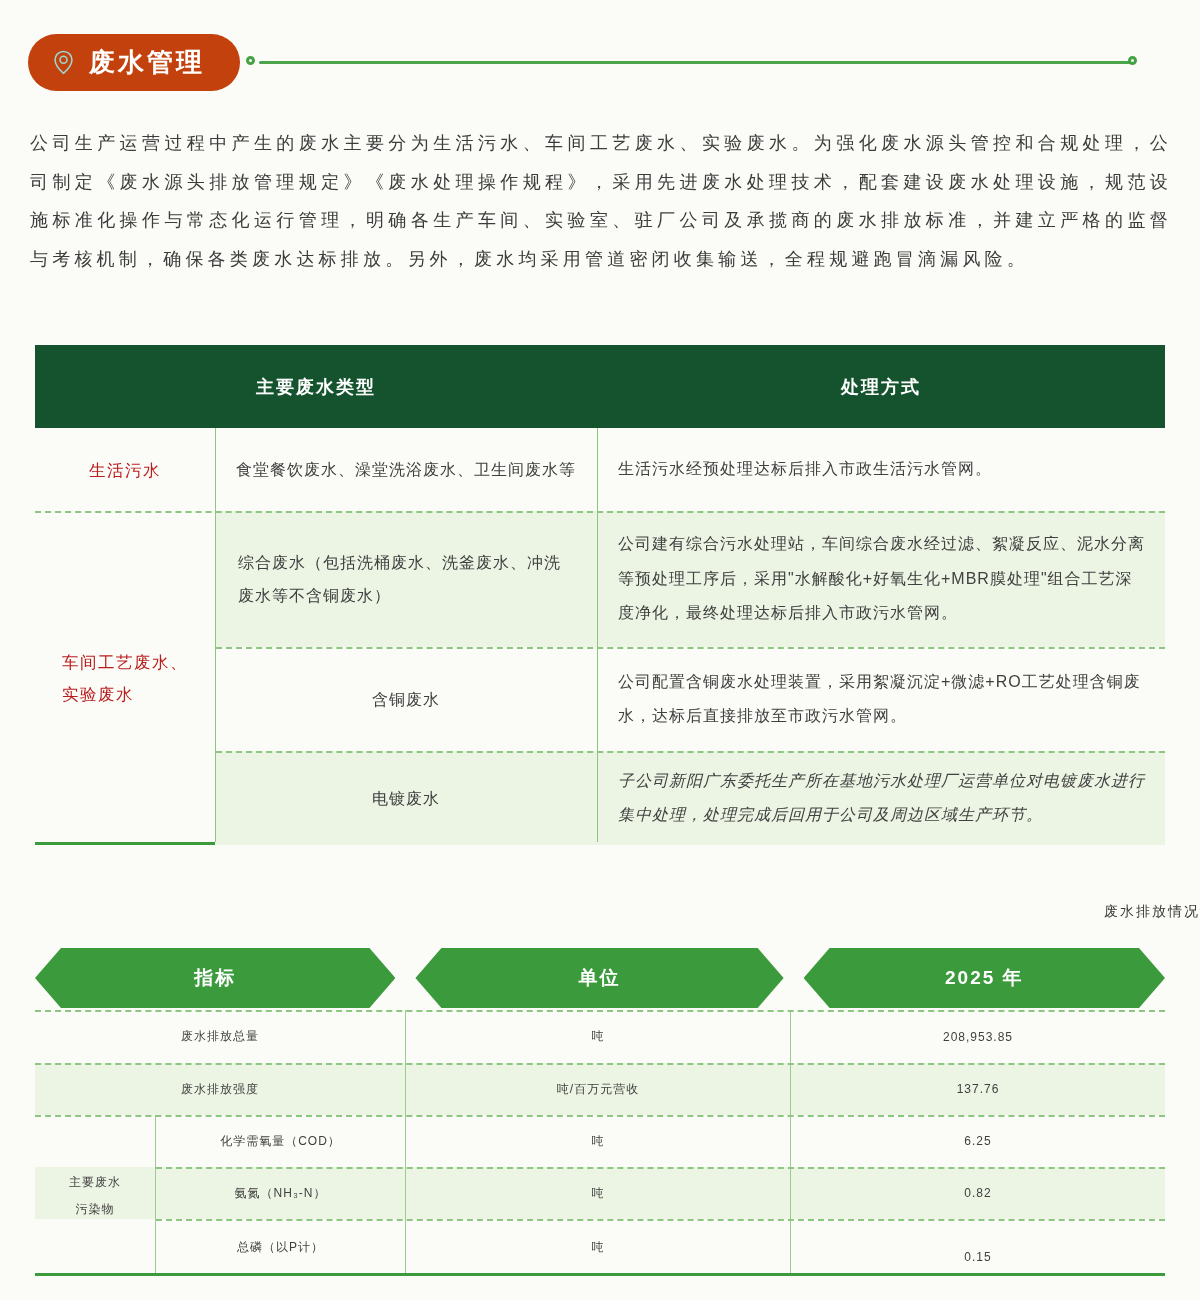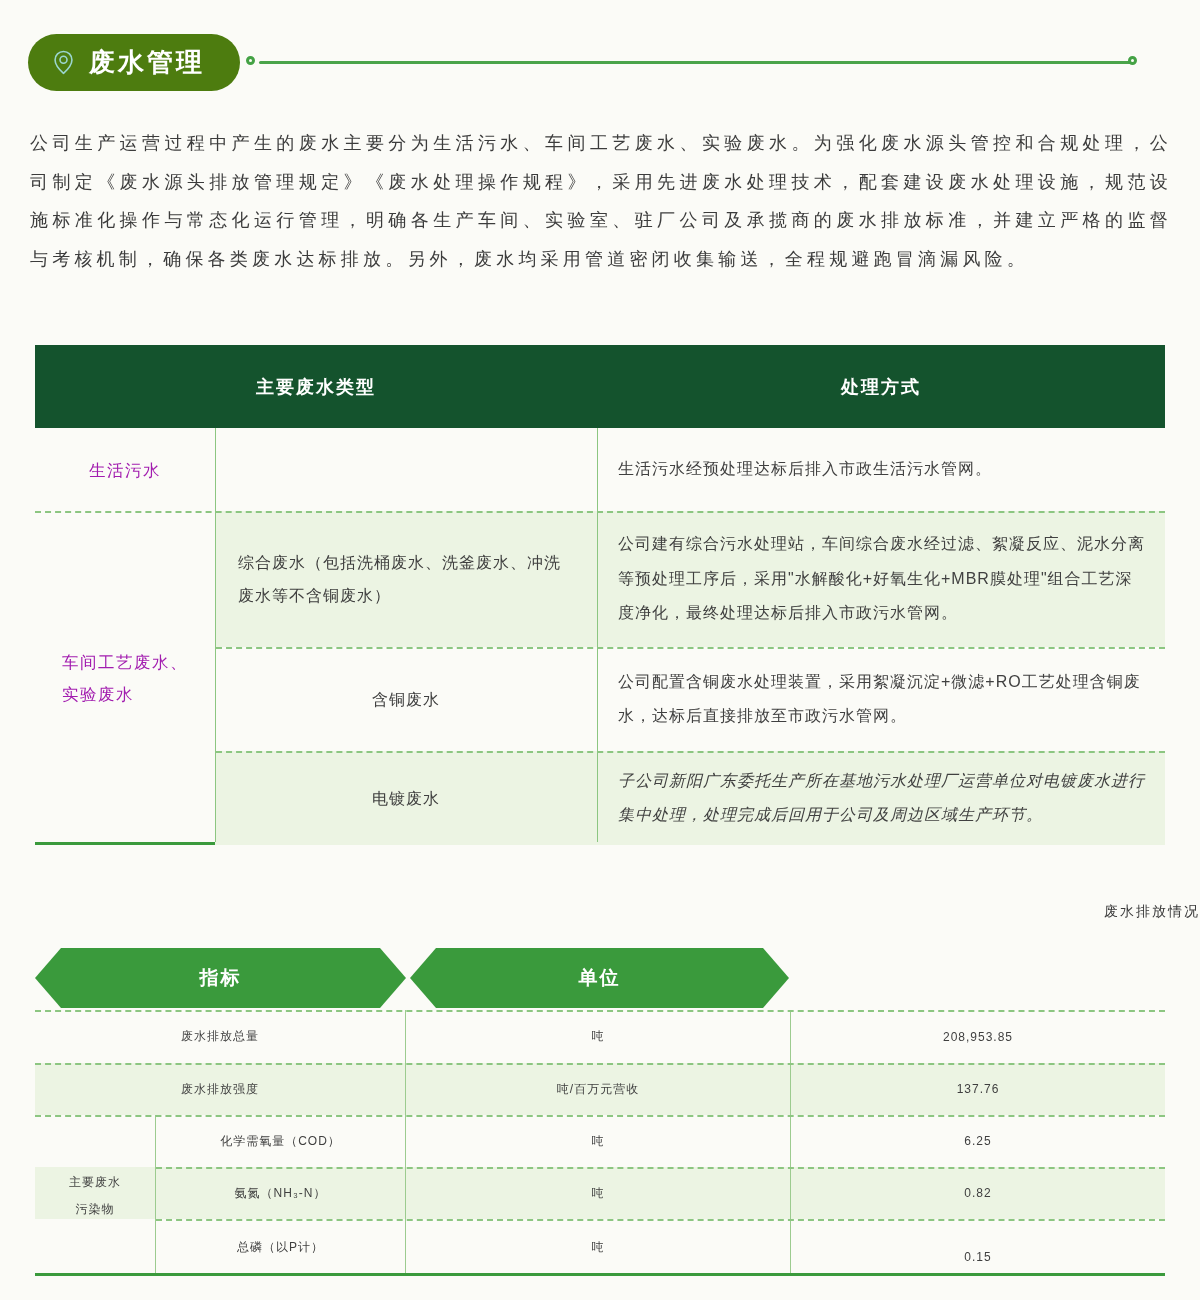--- a/index.html
+++ b/index.html
@@ -10,21 +10,21 @@
     background: #fbfbf7;
     overflow: hidden;
     color: #3d3d3d;
   }
 
   
   .sec-header { position: absolute; left: 28px; top: 34px; width: 1140px; height: 58px; }
   .badge {
     position: absolute; left: 0; top: 0;
     height: 57px; min-width: 212px;
-    background: #4d7c0f; border-radius: 29px;
+    background: #c2410c; border-radius: 29px;
     display: flex; align-items: center; gap: 12px;
     padding: 0 30px 0 22px;
   }
   .badge .pin { width: 27px; height: 27px; flex: 0 0 auto; }
   .badge .t {
     color: #ffffff; font-size: 26px; font-weight: bold; letter-spacing: 3px;
     white-space: nowrap;
   }
   .conn-ring {
     position: absolute; top: 22px;
@@ -50,34 +50,34 @@
   .t1-head { display: flex; height: 83px; background: #14532d; }
   .t1-head .h {
     display: flex; align-items: center; justify-content: center;
     color: #fff; font-weight: bold; font-size: 18px; letter-spacing: 2px;
   }
   .t1-head .h1 { width: 562px; }
   .t1-head .h2 { width: 568px; }
   .t1-body { position: relative; height: 417px; border-bottom: 3px solid #3a9a3c; }
   .cell { position: absolute; display: flex; align-items: center; }
   .c-center { justify-content: center; text-align: center; }
-  .greenlab { color: #a21caf; font-size: 16.5px; letter-spacing: 1.5px; line-height: 32px; }
+  .greenlab { color: #b91c1c; font-size: 16.5px; letter-spacing: 1.5px; line-height: 32px; }
   .t1 .typ { font-size: 16px; letter-spacing: 1px; color: #404040; line-height: 33px; }
   .t1 .trt { font-size: 16px; letter-spacing: 1px; color: #404040; line-height: 34.5px; text-align: left; }
   .bg-lt { background: #ecf4e3; }
   .vline { position: absolute; width: 1px; background: #8cc681; top: 0; bottom: 0; }
   .dash-h { position: absolute; border-top: 2px dashed #8cc681; height: 0; }
   .prelin { white-space: pre-line; }
 
   
   .t2-title {
     position: absolute; left: 0; top: 903px; width: 1200px;
     text-align: right; font-size: 14px; color: #3a3a3a; letter-spacing: 2px;
   }
-  .t2-banners { position: absolute; left: 35px; top: 948px; width: 1130px; height: 60px; display: flex; gap: 4px; }
+  .t2-banners { position: absolute; left: 35px; top: 948px; width: 1130px; height: 60px; display: flex; gap: 20px; }
   .hexb {
     height: 60px; background: #3a9a3c;
     display: flex; align-items: center; justify-content: center;
     color: #fff; font-weight: bold; font-size: 19px; letter-spacing: 2px;
     clip-path: polygon(0 50%, 26px 0, calc(100% - 26px) 0, 100% 50%, calc(100% - 26px) 100%, 26px 100%);
     filter: drop-shadow(0 2px 2px rgba(90,90,90,0.25));
   }
   .hex1 { width: 371px; } .hex2 { width: 379px; } .hex3 { width: 372px; }
   .t2-body { position: absolute; left: 35px; top: 1010px; width: 1130px; height: 266px; border-bottom: 3px solid #3a9a3c; }
   .stripe { position: absolute; left: 0; width: 1130px; background: #ecf4e3; }
@@ -116,20 +116,21 @@
     <div class="bg-lt" style="position:absolute;left:180px;top:323px;width:950px;height:94px;"></div>
 
     <div class="vline" style="left:180px;"></div>
     <div class="vline" style="left:562px;"></div>
 
     <div class="dash-h" style="left:0;width:1130px;top:83px;"></div>
     <div class="dash-h" style="left:181px;width:949px;top:219px;"></div>
     <div class="dash-h" style="left:181px;width:949px;top:323px;"></div>
 
     <div class="cell c-center greenlab" style="left:0;top:0;width:180px;height:83px;">生活污水</div>
+    <div class="cell c-center typ" style="left:181px;top:0;width:380px;height:83px;padding:0 18px;">食堂餐饮废水、澡堂洗浴废水、卫生间废水等</div>
     <div class="cell trt" style="left:563px;top:0;width:567px;height:83px;padding:0 20px;">生活污水经预处理达标后排入市政生活污水管网。</div>
 
     <div class="cell greenlab prelin" style="left:0;top:83px;width:180px;height:334px;padding-left:27px;">车间工艺废水、
 实验废水</div>
 
     <div class="cell typ" style="left:181px;top:83px;width:380px;height:136px;padding:0 22px;text-align:left;">综合废水（包括洗桶废水、洗釜废水、冲洗废水等不含铜废水）</div>
     <div class="cell trt" style="left:563px;top:83px;width:567px;height:136px;padding:0 20px;">公司建有综合污水处理站，车间综合废水经过滤、絮凝反应、泥水分离等预处理工序后，采用"水解酸化+好氧生化+MBR膜处理"组合工艺深度净化，最终处理达标后排入市政污水管网。</div>
 
     <div class="cell c-center typ" style="left:181px;top:219px;width:380px;height:104px;">含铜废水</div>
     <div class="cell trt" style="left:563px;top:219px;width:567px;height:104px;padding:0 20px;">公司配置含铜废水处理装置，采用絮凝沉淀+微滤+RO工艺处理含铜废水，达标后直接排放至市政污水管网。</div>
@@ -137,20 +138,21 @@
     <div class="cell c-center typ" style="left:181px;top:323px;width:380px;height:94px;">电镀废水</div>
     <div class="cell trt" style="left:563px;top:323px;width:567px;height:94px;padding:0 20px;font-style:italic;">子公司新阳广东委托生产所在基地污水处理厂运营单位对电镀废水进行集中处理，处理完成后回用于公司及周边区域生产环节。</div>
   </div>
 </div>
 
 <div class="t2-title">废水排放情况</div>
 
 <div class="t2-banners">
   <div class="hexb hex1">指标</div>
   <div class="hexb hex2">单位</div>
+  <div class="hexb hex3">2025 年</div>
 </div>
 
 <div class="t2-body">
 
   <div class="stripe" style="top:53px;height:52px;"></div>
   <div class="stripe" style="top:157px;height:52px;"></div>
 
   <div class="vline" style="left:370px;background:#9ccb8f;"></div>
   <div class="vline" style="left:755px;background:#9ccb8f;"></div>
   <div class="vline" style="left:120px;top:105px;background:#9ccb8f;"></div>

